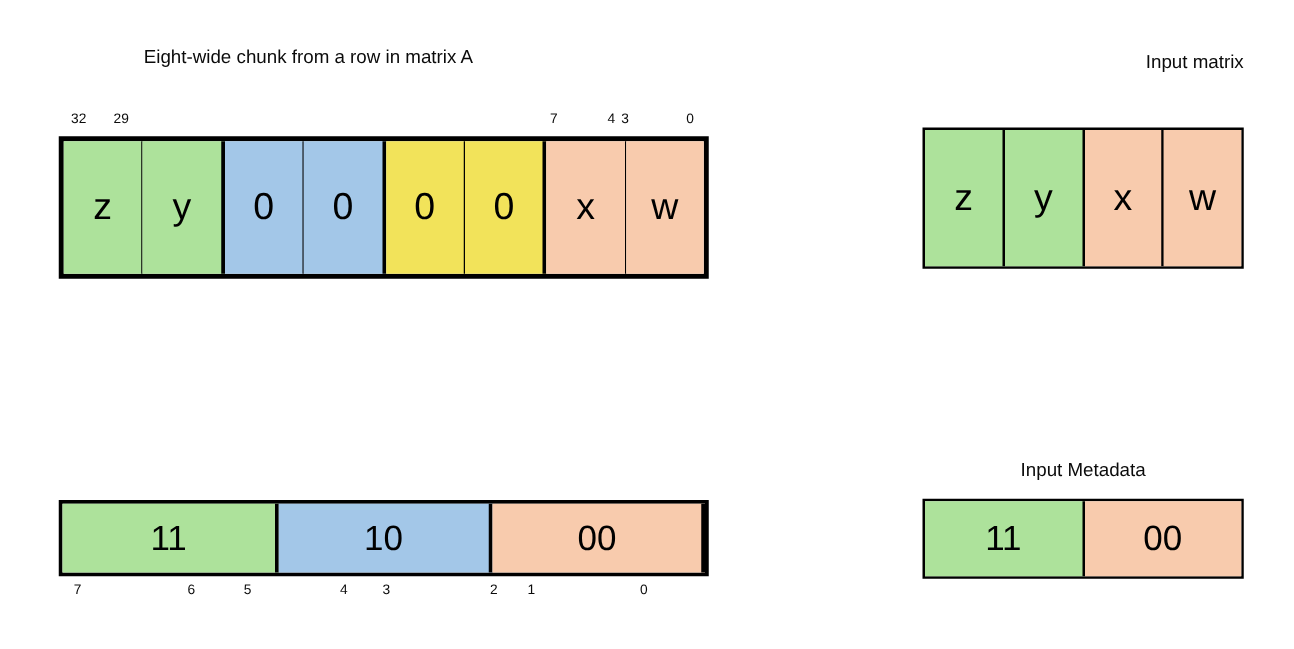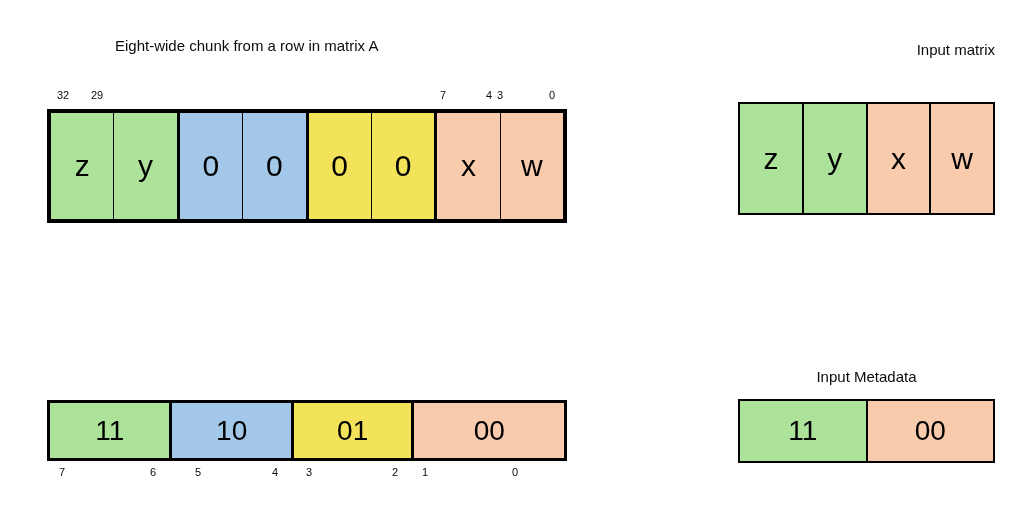--- a/index.html
+++ b/index.html
@@ -155,23 +155,20 @@
   </div>
 
 
   <div class="box idx-box">
     <div class="cell" data-color="green">
       <span>11</span>
     </div>
     <div class="cell" data-color="blue">
       <span>10</span>
     </div>
-    <div class="cell" data-color="yellow">
-      <span>01</span>
-    </div>
     <div class="cell" data-color="salmon">
       <span>00</span>
     </div>
   </div>
 
   <div class="bits bottom-bits">
     <span>7</span>
     <span>6</span>
     <span>5</span>
     <span>4</span>

